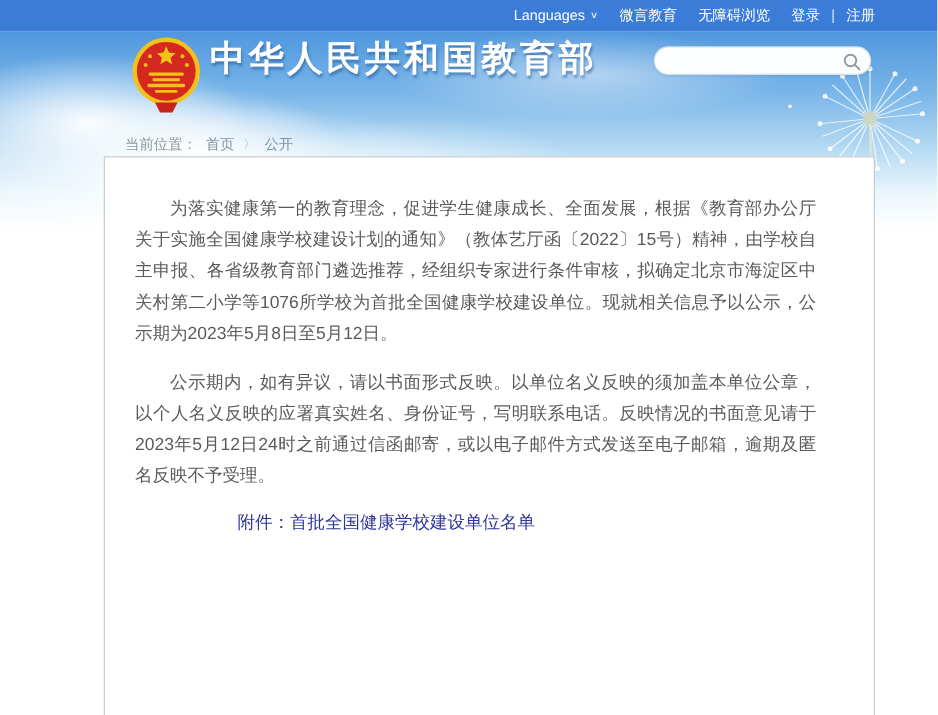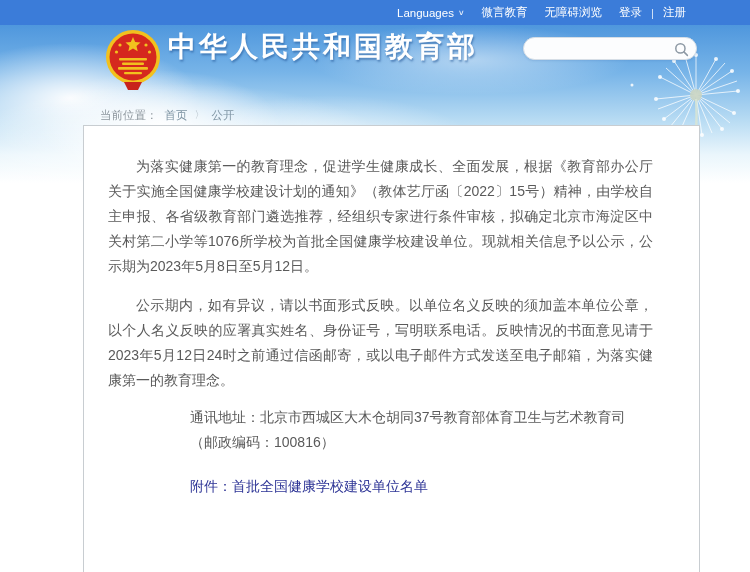--- a/index.html
+++ b/index.html
@@ -5,21 +5,21 @@
   html,body { margin:0; padding:0; }
   body {
     width:750px; height:572px; overflow:hidden; position:relative;
     background:#fff; font-family:"Liberation Sans","DejaVu Sans",sans-serif;
   }
   
   .topbar {
     position:absolute; top:0; left:0; right:0; height:25px; z-index:6;
     background:#3b7cd9; box-sizing:border-box;
     display:flex; align-items:center; justify-content:flex-end;
-    padding-right:64px; gap:17px; color:#fff; font-size:11.5px;
+    padding-right:50px; gap:17px; color:#fff; font-size:11.5px;
   }
   .topbar .tlink { cursor:pointer; display:flex; align-items:center; gap:4px; white-space:nowrap; }
   .topbar .caret { font-size:9px; transform:scaleY(.8); opacity:.9; }
   .topbar .tdivider { opacity:.8; margin:0 -8px; }
   
   .sky {
     position:absolute; top:25px; left:0; right:0; height:158px; z-index:1; overflow:hidden;
     background:linear-gradient(180deg,#4f97dd 0%,#77b4e8 30%,#b7dbf3 60%,#eaf6fc 82%,#ffffff 100%);
   }
   .cloud { position:absolute; border-radius:50%;
@@ -178,22 +178,21 @@
   <span>当前位置：</span>
   <span class="bc-link">首页</span>
   <span class="bc-sep">〉</span>
   <span class="bc-link">公开</span>
 </div>
 
 <div class="content-box">
 
   <p class="para">为落实健康第一的教育理念，促进学生健康成长、全面发展，根据《教育部办公厅关于实施全国健康学校建设计划的通知》（教体艺厅函〔2022〕15号）精神，由学校自主申报、各省级教育部门遴选推荐，经组织专家进行条件审核，拟确定北京市海淀区中关村第二小学等1076所学校为首批全国健康学校建设单位。现就相关信息予以公示，公示期为2023年5月8日至5月12日。</p>
 
-  <p class="para p2">公示期内，如有异议，请以书面形式反映。以单位名义反映的须加盖本单位公章，以个人名义反映的应署真实姓名、身份证号，写明联系电话。反映情况的书面意见请于2023年5月12日24时之前通过信函邮寄，或以电子邮件方式发送至电子邮箱，为落实健康第一的教育理念。</p>
+  <p class="para p2">公示期内，如有异议，请以书面形式反映。以单位名义反映的须加盖本单位公章，以个人名义反映的应署真实姓名、身份证号，写明联系电话。反映情况的书面意见请于2023年5月12日24时之前通过信函邮寄，或以电子邮件方式发送至电子邮箱，逾期及匿名反映不予受理。</p>
 
-  <p class="meta">通讯地址：北京市西城区大木仓胡同37号教育部体育卫生与艺术教育司（邮政编码：100816）</p>
 
 
   <p class="meta attach-line">
     <span>附件：</span><a class="attach-link">首批全国健康学校建设单位名单</a>
   </p>
 
 </div>
 
 </body></html>

